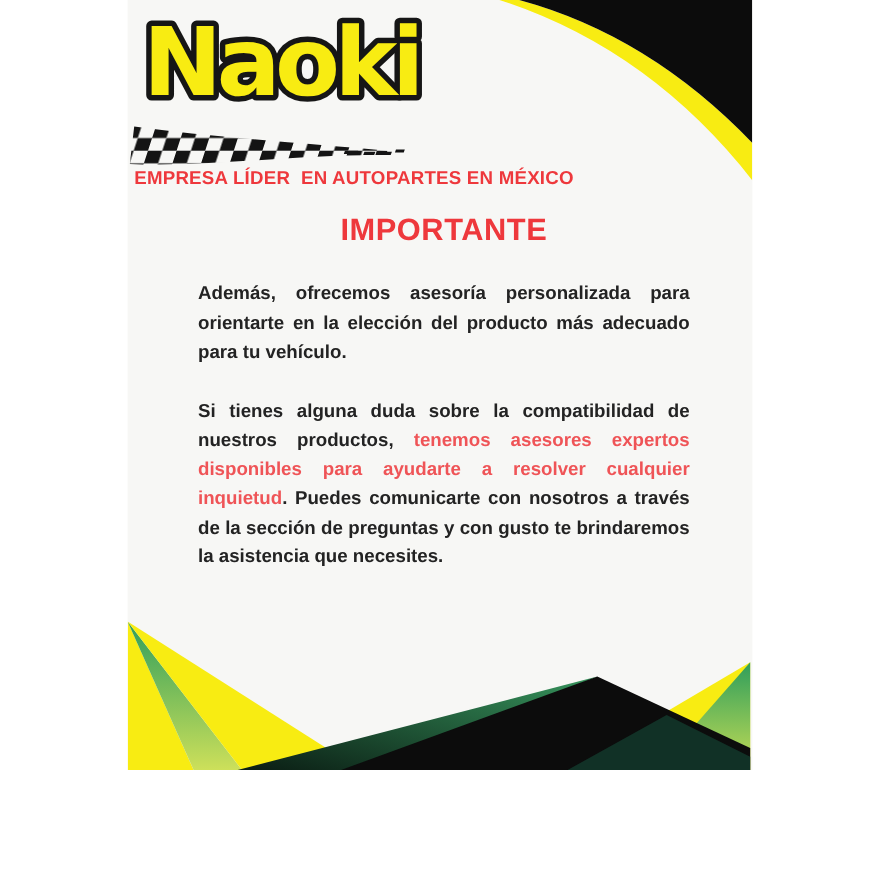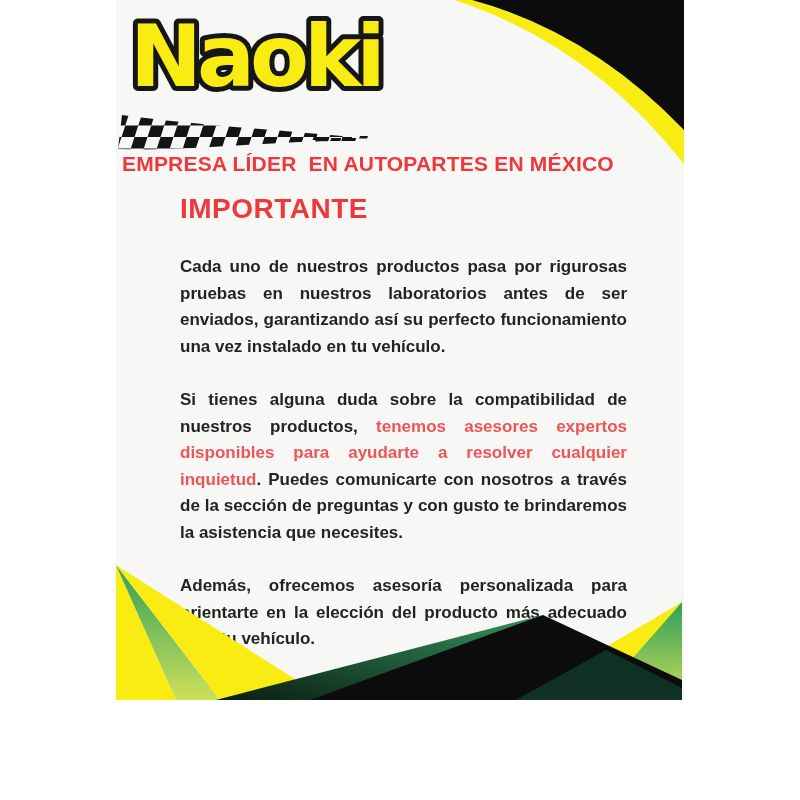--- a/index.html
+++ b/index.html
@@ -15,30 +15,30 @@
   .corner-svg{position:absolute;top:0;right:0;display:block;}
   .logo-svg{position:absolute;left:12px;top:2px;display:block;}
   .logo-subtext{
     position:absolute;left:3px;top:87px;
     font-size:23px;font-weight:600;letter-spacing:3px;color:#191919;
     font-family:"Liberation Sans", sans-serif;white-space:pre;
   }
   .flag-svg{position:absolute;left:0px;top:114px;display:block;}
   .tagline{
     position:absolute;left:6px;top:152px;
-    font-size:21px;font-weight:800;color:var(--accent-red,#e83238);
+    font-size:17px;font-weight:800;color:var(--accent-red,#e83238);
     white-space:pre;letter-spacing:0.2px;
   }
   
   .main{
     position:absolute;left:64px;top:194px;width:447px;
   }
   .main h1{
     margin:0 0 30px 0;font-size:28px;line-height:30px;font-weight:800;
-    color:var(--accent-red,#ee383c);letter-spacing:0.5px;
+    color:var(--accent-red,#ee383c);letter-spacing:0.5px;text-align:center;
   }
   .main p{
     margin:0 0 27px 0;font-size:17px;line-height:26.5px;font-weight:700;
     color:var(--body-text,#222);text-align:justify;
   }
   .main p .hl{color:var(--highlight-red,#ef5457);}
   
   .bottom-svg{position:absolute;left:0;bottom:0;display:block;}
 </style>
 </head>
@@ -69,23 +69,22 @@
       <rect x="224" y="24" width="10" height="3" transform="skewX(-20)"></rect>
       <rect x="240" y="24" width="9" height="3" transform="skewX(-20)"></rect>
       <rect x="252" y="22" width="8" height="2.6" transform="skewX(-20)"></rect>
     </g>
   </svg>
 
   <div class="tagline">EMPRESA LÍDER  EN AUTOPARTES EN MÉXICO</div>
 
   <div class="main">
     <h1>IMPORTANTE</h1>
-    <p>Cada uno de nuestros productos pasa por rigurosas pruebas en nuestros laboratorios antes de ser enviados, garantizando así su perfecto funcionamiento una vez instalado en tu vehículo.</p>
+    <p>Además, ofrecemos asesoría personalizada para orientarte en la elección del producto más adecuado para tu vehículo.</p>
     <p><span>Si tienes alguna duda sobre la compatibilidad de nuestros productos, </span><span class="hl">tenemos asesores expertos disponibles para ayudarte a resolver cualquier inquietud</span><span>. Puedes comunicarte con nosotros a través de la sección de preguntas y con gusto te brindaremos la asistencia que necesites.</span></p>
-    <p>Además, ofrecemos asesoría personalizada para orientarte en la elección del producto más adecuado para tu vehículo.</p>
   </div>
 
   <svg class="bottom-svg" width="568" height="140" viewBox="0 0 568 140" aria-hidden="true">
     <defs>
       <linearGradient id="gGreenL" x1="0" y1="0" x2="0" y2="1">
         <stop offset="0" stop-color="#2f9e5b"></stop>
           <stop offset="1" stop-color="#cde05a"></stop>
       </linearGradient>
       <linearGradient id="gGreenR" x1="0" y1="0" x2="0" y2="1">
         <stop offset="0" stop-color="#2f9e5b"></stop>

